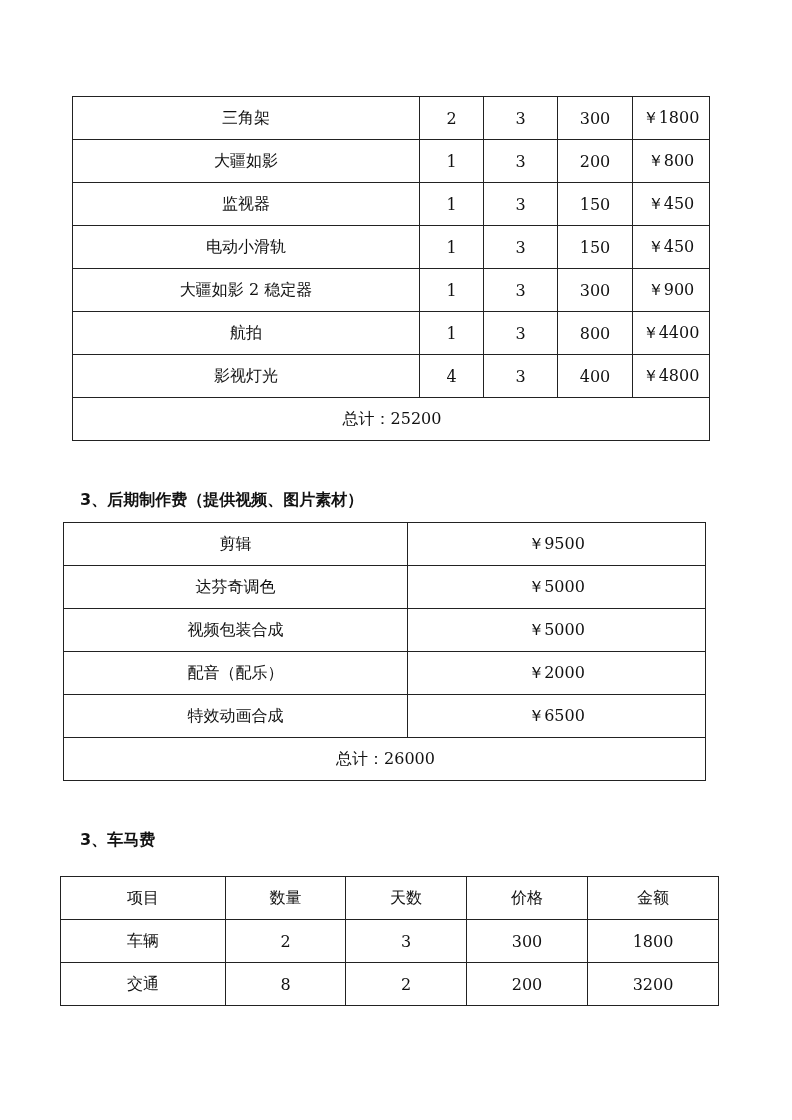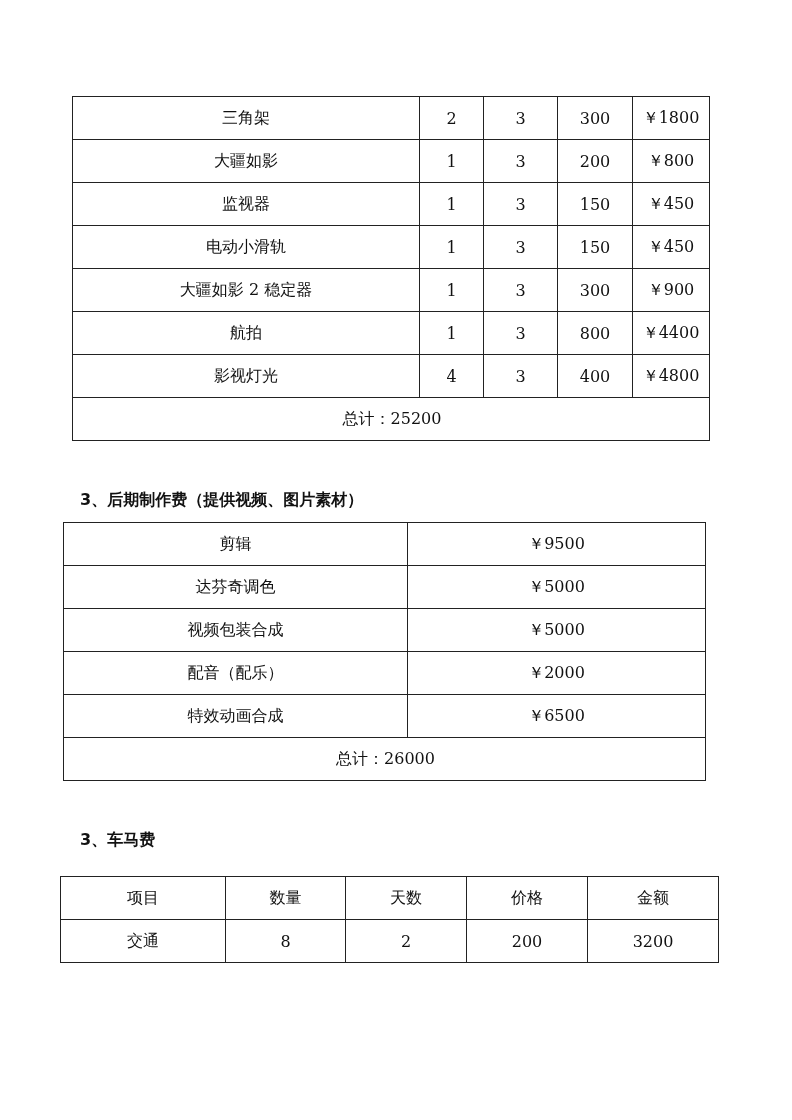--- a/index.html
+++ b/index.html
@@ -130,20 +130,27 @@
     </colgroup>
   <tbody>
     <tr>
       <td>项目</td>
       <td>数量</td>
       <td>天数</td>
       <td>价格</td>
       <td>金额</td>
     </tr>
     <tr>
+      <td>车辆</td>
+      <td>2</td>
+      <td>3</td>
+      <td>300</td>
+      <td>1800</td>
+    </tr>
+    <tr>
       <td>交通</td>
       <td>8</td>
       <td>2</td>
       <td>200</td>
       <td>3200</td>
     </tr>
   </tbody>
 </table>
 
 </body></html>

